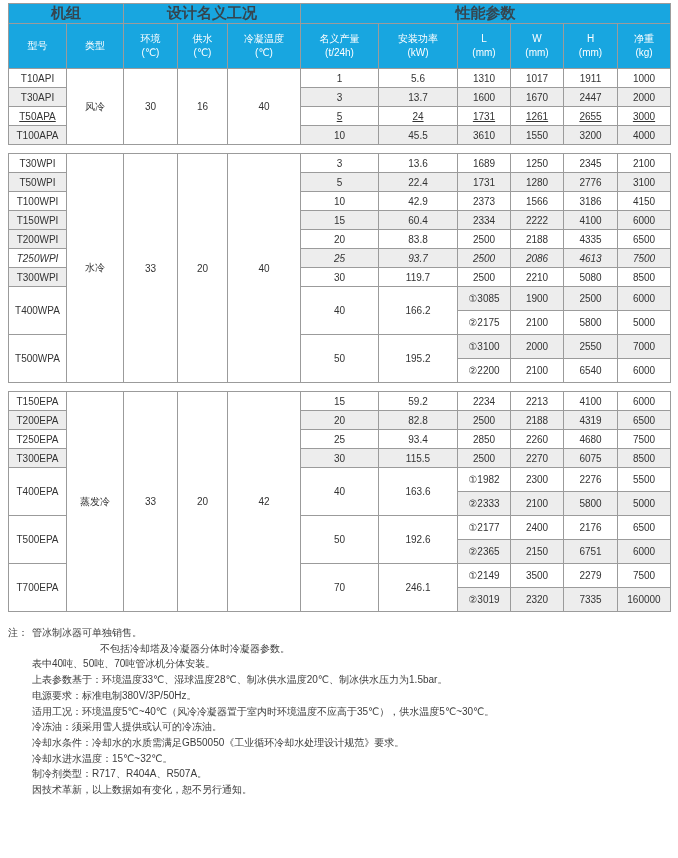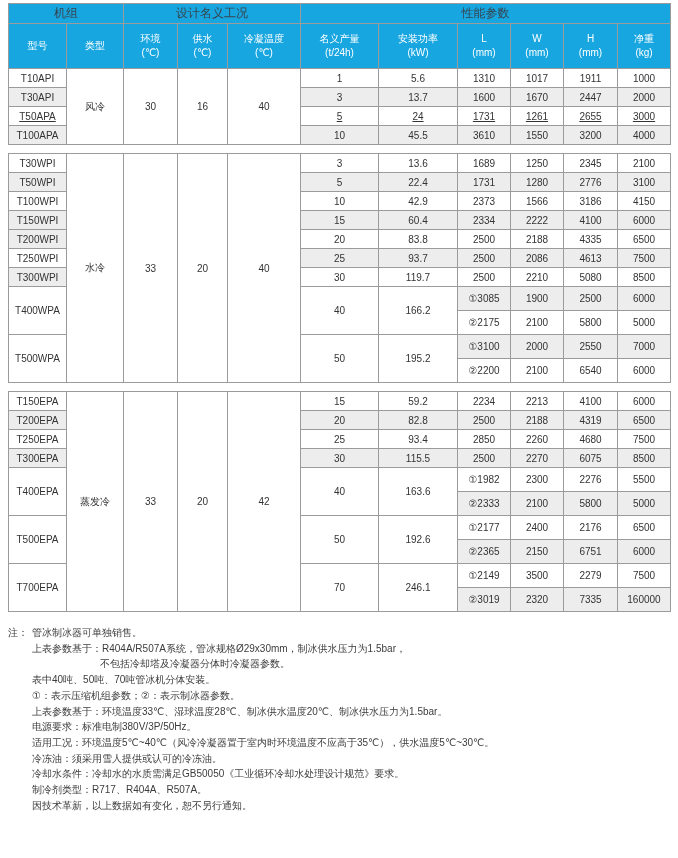--- a/index.html
+++ b/index.html
@@ -32,21 +32,22 @@
     padding:0 1px;
     font-size:10px;
     font-weight:normal;
     overflow:hidden;
     white-space:nowrap;
   }
   .spec thead th{background:var(--header-bg);}
   tr.group-row{height:20px;}
   tr.group-row th{
     color:var(--header-group-text);
-    font-size:12px;
+    font-size:15px;
+    font-weight:bold;
   }
   tr.col-row{height:45px;}
   tr.col-row th{color:var(--header-col-text);}
   tr.col-row th .hl{line-height:1.45;}
   tr.col-row th .hl:empty{display:none;}
   .spec td.alt{background:var(--row-alt);}
   .notes{
     position:relative;
     margin:13px 0 0 0;
     font-size:10px;
@@ -228,21 +229,21 @@
         </tr>
         <tr style="height: 19px; padding-left: 6px;">
           <td class="alt" rowspan="1">T200WPI</td>
           <td rowspan="1">20</td>
           <td rowspan="1">83.8</td>
           <td>2500</td>
           <td>2188</td>
           <td>4335</td>
           <td>6500</td>
         </tr>
-        <tr style="height: 19px;">
+        <tr style="height: 19px; font-style: italic;">
           <td rowspan="1">T250WPI</td>
           <td class="alt" rowspan="1">25</td>
           <td class="alt" rowspan="1">93.7</td>
           <td class="alt">2500</td>
           <td class="alt">2086</td>
           <td class="alt">4613</td>
           <td class="alt">7500</td>
         </tr>
         <tr style="height: 19px; padding-left: 36px;">
           <td class="alt" rowspan="1">T300WPI</td>
@@ -385,26 +386,25 @@
           <td class="alt">2320</td>
           <td class="alt">7335</td>
           <td class="alt">160000</td>
         </tr>
       </tbody>
   </table>
 
   <div class="notes" id="notes">
     <span class="note-label">注：</span>
   <div class="note-line">管冰制冰器可单独销售。</div>
-      <div class="note-line">上表参数基于：R404A/R507A系统，管冰规格Ø29x30mm，制冰供水压力为1.5bar，</div>
       <div class="note-line deep">不包括冷却塔及冷凝器分体时冷凝器参数。</div>
       <div class="note-line">表中40吨、50吨、70吨管冰机分体安装。</div>
-      <div class="note-line">①：表示压缩机组参数；②：表示制冰器参数。</div>
       <div class="note-line">上表参数基于：环境温度33℃、湿球温度28℃、制冰供水温度20℃、制冰供水压力为1.5bar。</div>
       <div class="note-line">电源要求：标准电制380V/3P/50Hz。</div>
       <div class="note-line">适用工况：环境温度5℃~40℃（风冷冷凝器置于室内时环境温度不应高于35℃），供水温度5℃~30℃。</div>
       <div class="note-line">冷冻油：须采用雪人提供或认可的冷冻油。</div>
       <div class="note-line">冷却水条件：冷却水的水质需满足GB50050《工业循环冷却水处理设计规范》要求。</div>
+      <div class="note-line">冷却水进水温度：15℃~32℃。</div>
       <div class="note-line">制冷剂类型：R717、R404A、R507A。</div>
       <div class="note-line">因技术革新，以上数据如有变化，恕不另行通知。</div>
     </div>
 
 </div>
 
 </body></html>

